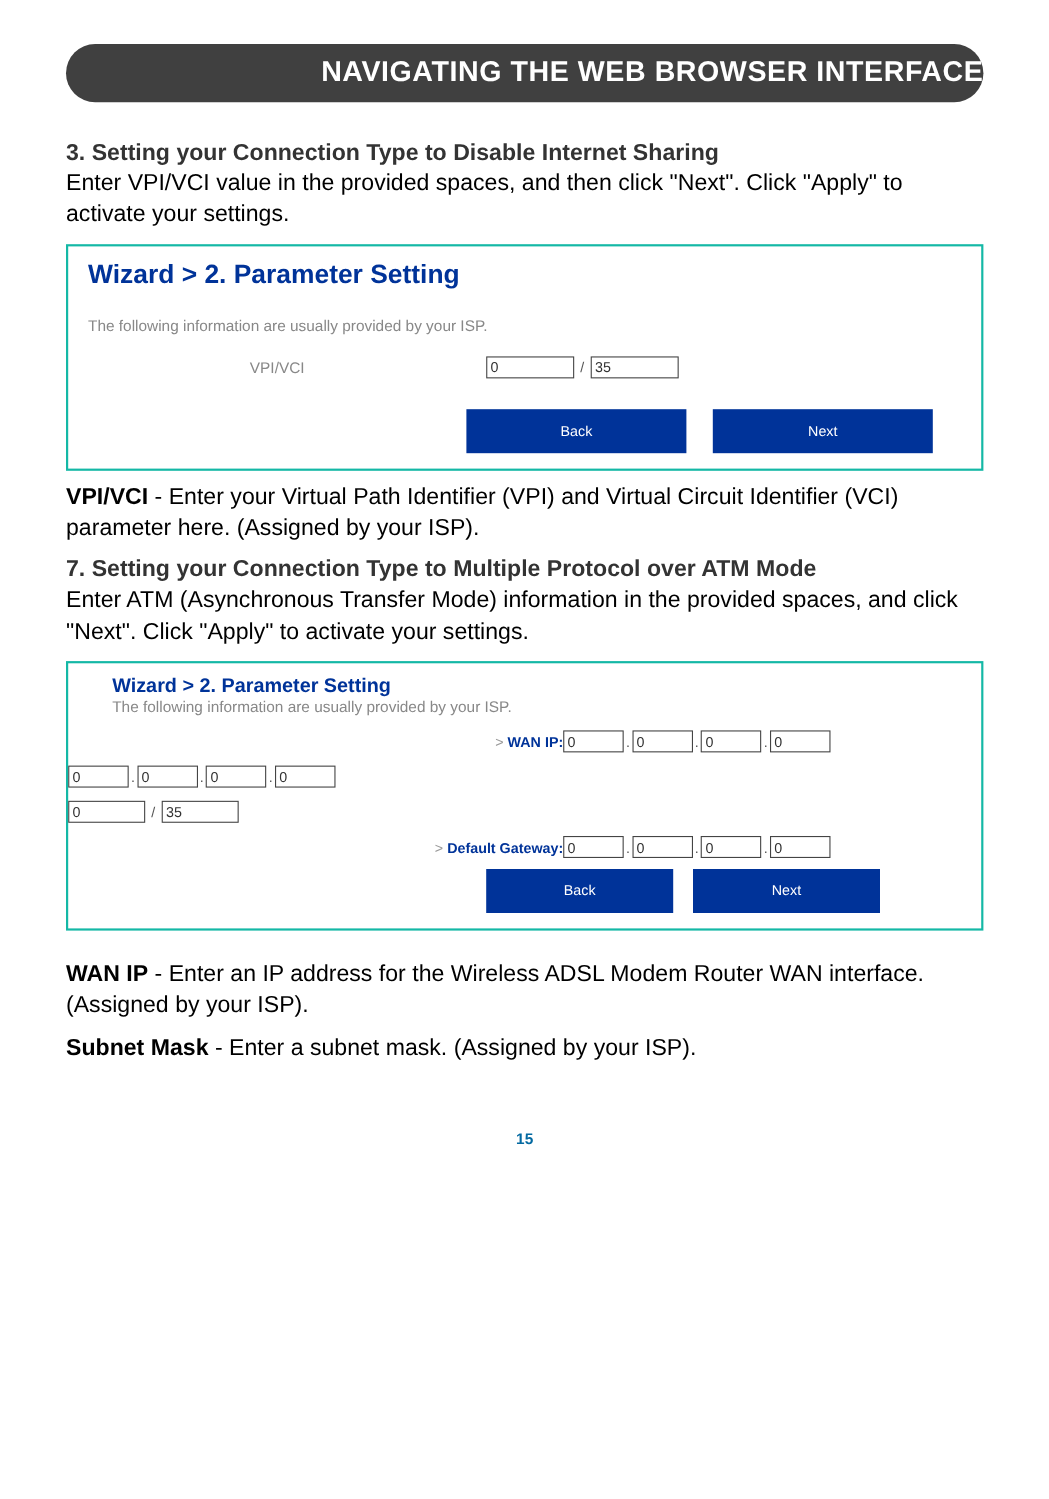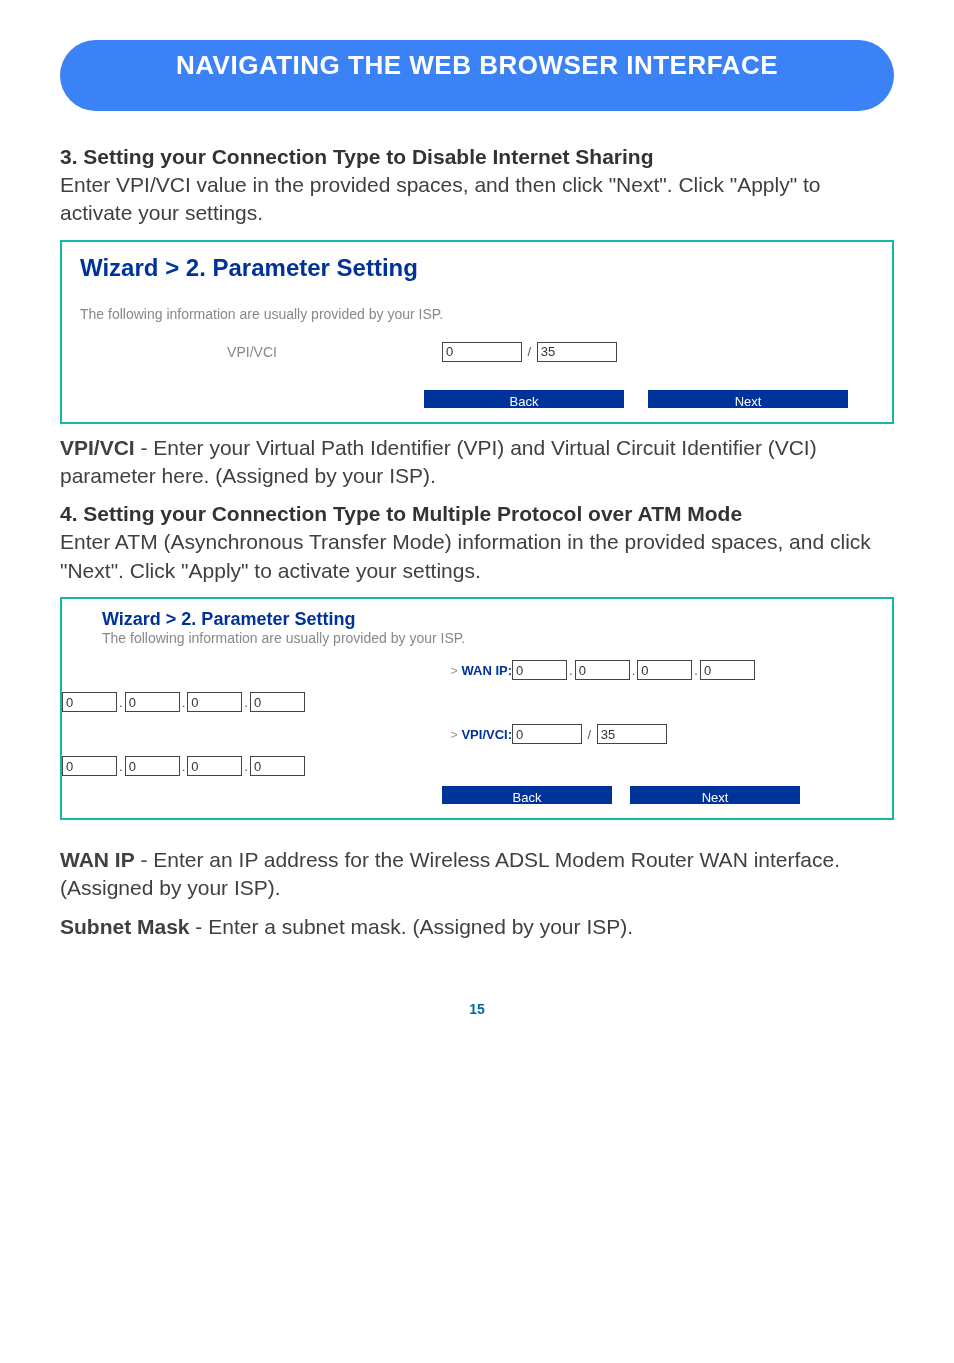--- a/index.html
+++ b/index.html
@@ -7,44 +7,44 @@
     width: 954px;
     margin: 0;
     padding: 0;
     background: #fff;
     color: #222;
   }
   .page {
     padding: 40px 60px 0 60px;
   }
   .banner {
-    background: #3b82f6;
+    background: #404040;
     border-radius: 40px;
-    text-align: center;
-    padding: 10px 0 30px 0;
+    text-align: right;
+    padding: 10px 0 12px 0;
     margin-bottom: 34px;
   }
   .banner span {
     color: #fff;
     font-weight: 600;
     font-size: 26px;
     letter-spacing: 0.5px;
     font-family: "Arial Narrow", Arial, sans-serif;
   }
   .h3 {
     font-weight: 700;
     font-size: 21px;
     margin-bottom: 2px;
     color: #333;
     font-family: "Arial Narrow", Arial, sans-serif;
   }
   .p {
     font-size: 21px;
     line-height: 1.35;
-    color: #404040;
+    color: #000000;
     margin-bottom: 12px;
     font-family: "Arial Narrow", Arial, sans-serif;
   }
   .screenshot {
     border: 2px solid #14b8a6;
     margin: 4px 0 10px 0;
     background: #fff;
     font-family: Verdana, Arial, sans-serif;
   }
   .ss-title {
@@ -110,21 +110,21 @@
     padding: 4px 0 14px 380px;
     gap: 0;
   }
   .btn {
     background: #003399;
     color: #fff;
     font-family: Verdana, Arial, sans-serif;
     font-size: 13px;
     border: none;
     width: 200px;
-    height: 18px;
+    height: 40px;
     text-align: center;
     line-height: 22px;
     cursor: pointer;
   }
   .btn + .btn {
     margin-left: 24px;
   }
   .btnbar2 .btn {
     width: 170px;
   }
@@ -180,21 +180,21 @@
     <div class="btnbar">
       <button class="btn">Back</button>
       <button class="btn">Next</button>
     </div>
   </div>
 
   <div class="p">
     <span class="bold">VPI/VCI</span><span> - Enter your Virtual Path Identifier (VPI) and Virtual Circuit Identifier (VCI) parameter here. (Assigned by your ISP).</span>
   </div>
 
-  <div class="h3">4. Setting your Connection Type to Multiple Protocol over ATM Mode</div>
+  <div class="h3">7. Setting your Connection Type to Multiple Protocol over ATM Mode</div>
   <div class="p">Enter ATM (Asynchronous Transfer Mode) information in the provided spaces, and click "Next". Click "Apply" to activate your settings.</div>
 
   <div class="screenshot ss2">
     <div class="ss-title">Wizard &gt; 2. Parameter Setting</div>
     <div class="ss-info">The following information are usually provided by your ISP.</div>
 
     <div class="ss-row">
       <div class="ss-label-b"><span class="gt">&gt; </span><span>WAN IP:</span></div>
       <input class="iptxt" value="0" style="">
         <span class="dot">.</span>
@@ -209,27 +209,27 @@
       <input class="iptxt" value="0" style="">
         <span class="dot">.</span>
       <input class="iptxt" value="0" style="">
         <span class="dot">.</span>
       <input class="iptxt" value="0" style="">
         <span class="dot">.</span>
       <input class="iptxt" value="0" style="">
     </div>
 
     <div class="ss-row">
-      <div class="ss-label-b"><span class="gt">&gt; </span><span>VPI/VCI:</span></div>
       <input class="iptxt" style="width: 70px;" value="0">
       <span class="dot">&nbsp;/&nbsp;</span>
       <input class="iptxt" style="width: 70px;" value="35">
     </div>
 
     <div class="ss-row">
+      <div class="ss-label-b"><span class="gt">&gt; </span><span>Default Gateway:</span></div>
       <input class="iptxt" value="0" style="">
         <span class="dot">.</span>
       <input class="iptxt" value="0" style="">
         <span class="dot">.</span>
       <input class="iptxt" value="0" style="">
         <span class="dot">.</span>
       <input class="iptxt" value="0" style="">
     </div>
 
     <div class="btnbar2">

